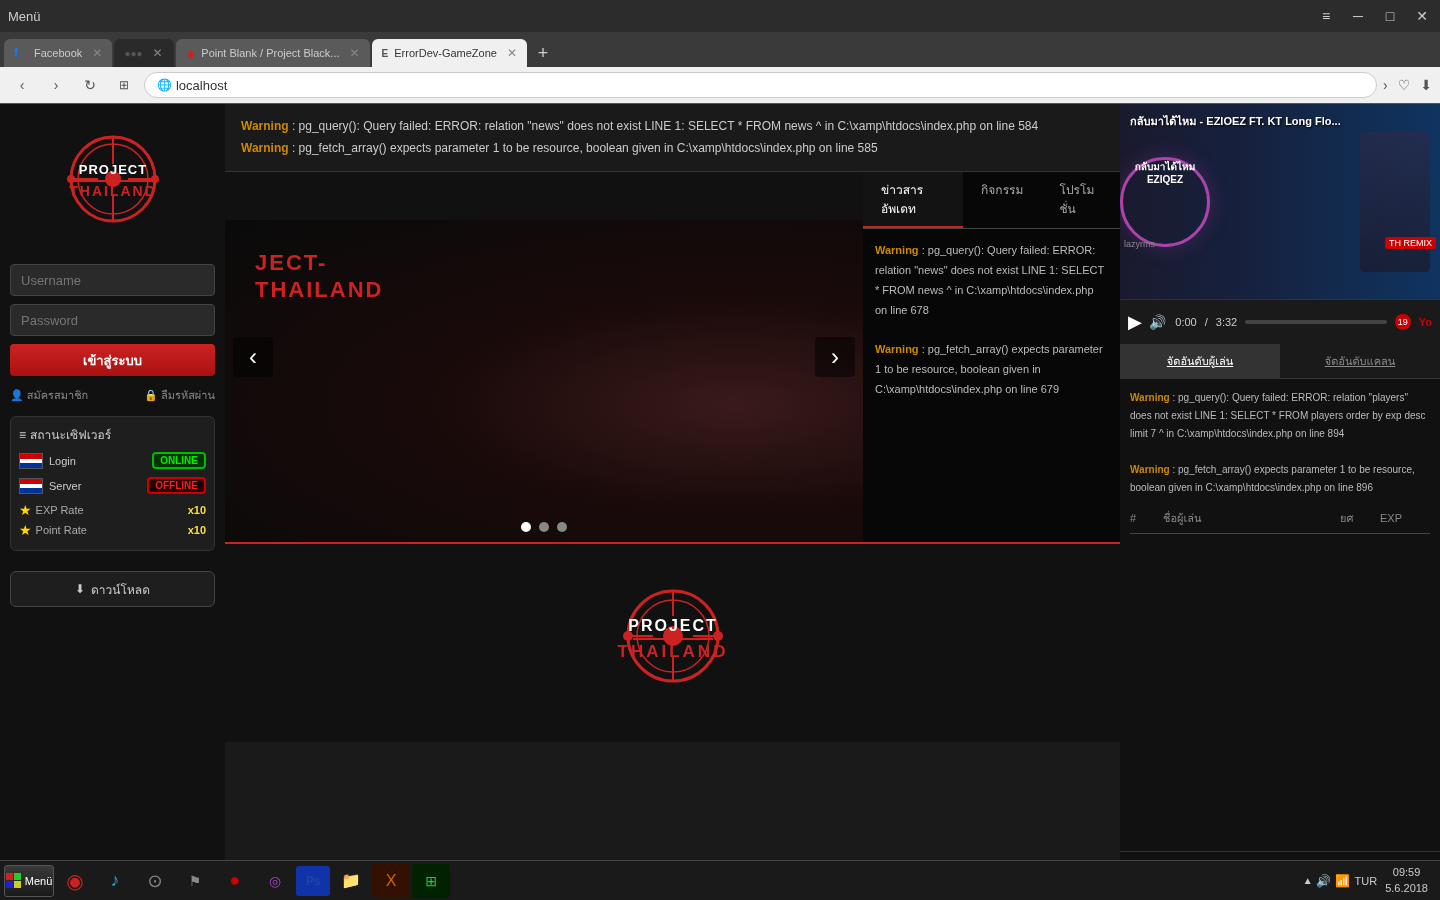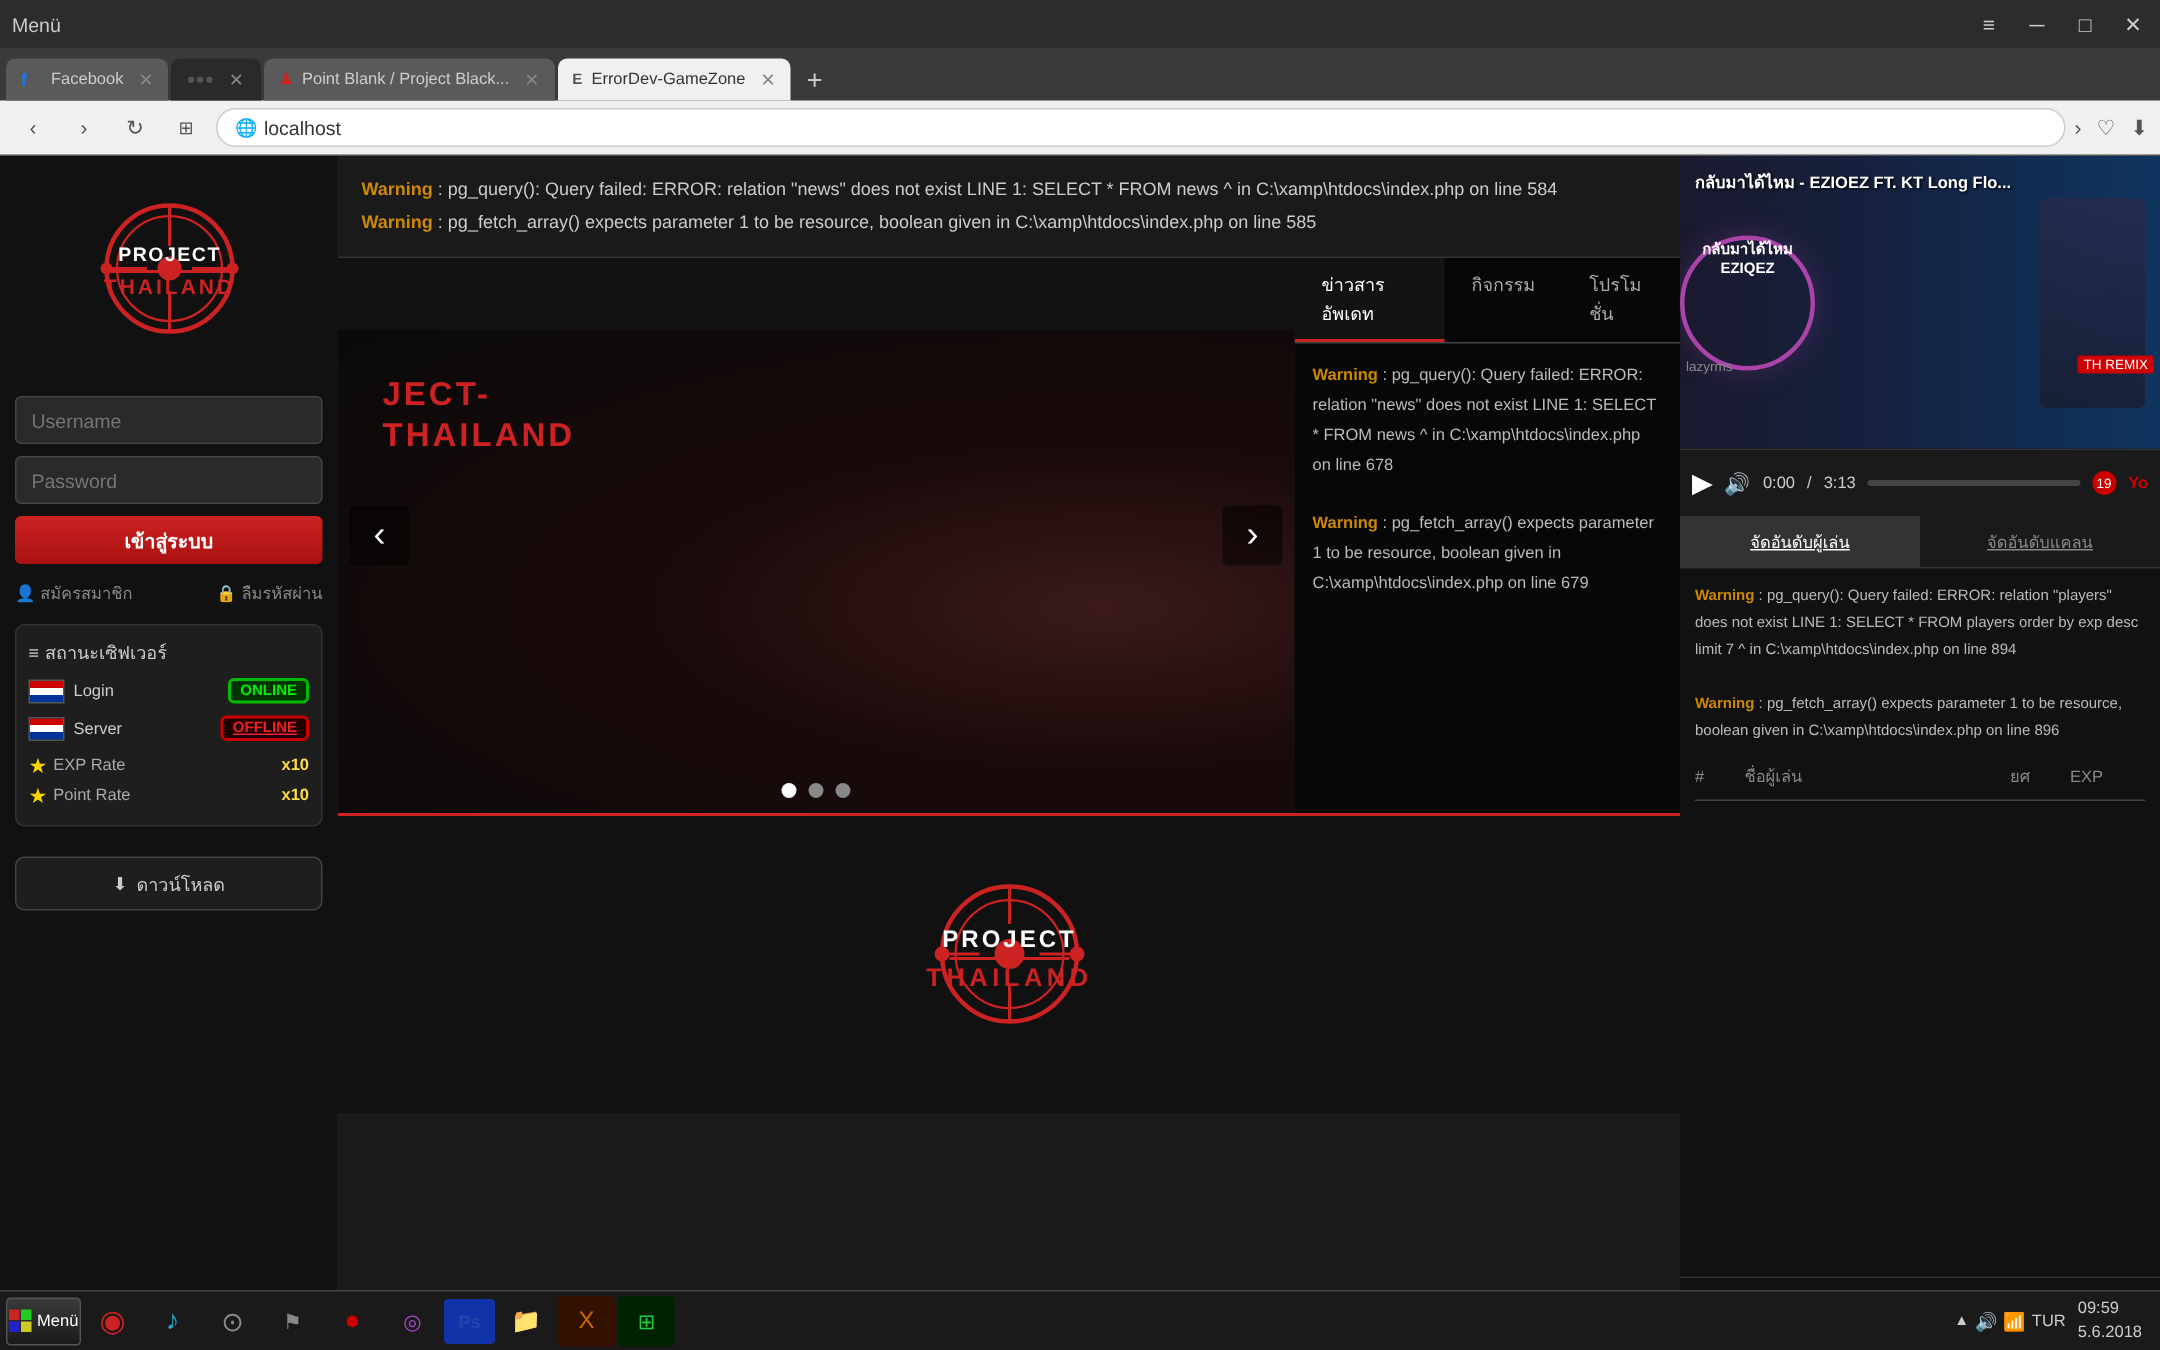--- a/index.html
+++ b/index.html
@@ -235,21 +235,20 @@
       font-weight: bold;
     }
     .badge-offline {
       background: #220000;
       border: 2px solid #cc0000;
       border-radius: 4px;
       padding: 1px 6px;
       color: #ee2222;
       font-size: 10px;
       font-weight: bold;
-      text-decoration: underline;
     }
     .rate-row {
       display: flex;
       align-items: center;
       margin-bottom: 4px;
       gap: 4px;
     }
     .rate-star { color: gold; font-size: 14px; }
     .rate-label { color: #aaa; font-size: 11px; flex: 1; }
     .rate-value { color: #ffdd44; font-size: 11px; font-weight: bold; }
@@ -624,21 +623,21 @@
     }
 
     .taskbar-right {
       margin-left: auto;
       display: flex;
       align-items: center;
       gap: 8px;
       padding-right: 8px;
     }
     .taskbar-clock {
-      text-align: left;
+      text-align: center;
       color: #ccc;
       font-size: 11px;
       line-height: 1.4;
     }
     .tray-icons {
       display: flex;
       align-items: center;
       gap: 4px;
       color: #ccc;
       font-size: 12px;
@@ -870,21 +869,21 @@
         </div>
         <div class="yt-corner-badge">lazyrms</div>
         <div class="yt-remix-badge">TH REMIX</div>
       </div>
 
       <div class="yt-controls">
         <span class="yt-play-btn">▶</span>
         <span class="yt-volume-btn">🔊</span>
         <span class="yt-time">0:00</span>
         <span class="yt-time"> / </span>
-        <span class="yt-time">3:13</span>
+        <span class="yt-time">3:32</span>
         <div class="yt-progress"></div>
         <div class="yt-badge-num">19</div>
         <span class="yt-logo">Yo</span>
       </div>
     </div>
 
     <div class="ranking-section">
       <div class="ranking-tabs">
         <div class="ranking-tab active">จัดอันดับผู้เล่น</div>
         <div class="ranking-tab">จัดอันดับแคลน</div>

